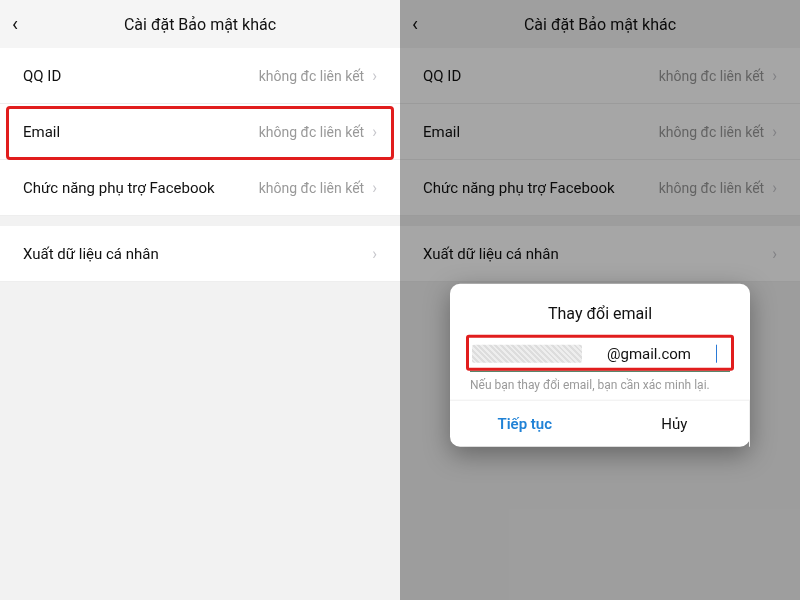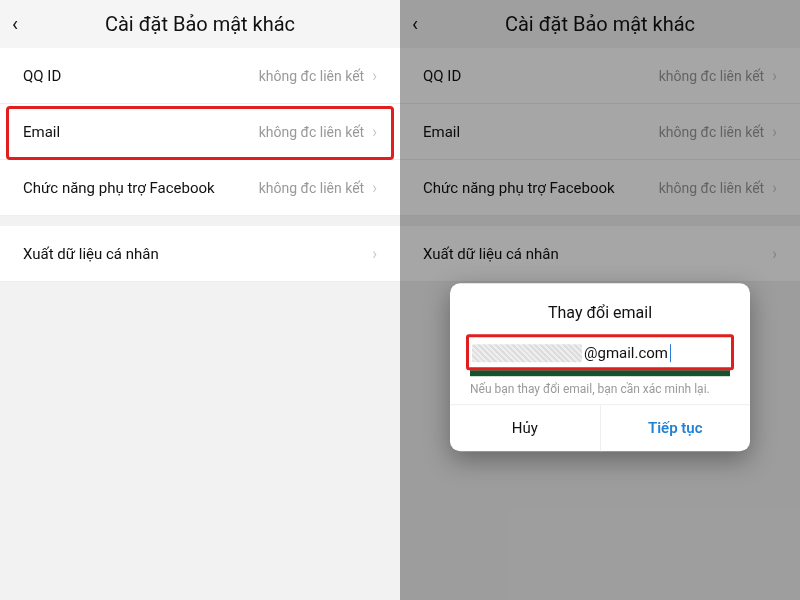--- a/index.html
+++ b/index.html
@@ -35,21 +35,21 @@
   .back {
     position: absolute;
     left: 12px;
     top: 50%;
     transform: translateY(-50%);
     font-size: 20px;
     color: #111;
     line-height: 1;
   }
   .title {
-    font-size: 20px;
+    font-size: 16px;
     color: #111;
     font-weight: 400;
   }
   .list {
     background: #fff;
   }
   .row {
     display: flex;
     align-items: center;
     min-height: 56px;
@@ -101,24 +101,25 @@
   .dialog-inner { padding: 20px 20px 8px 20px; }
   .dialog-title {
     text-align: center;
     font-size: 16px;
     color: #111;
     margin-bottom: 18px;
   }
   .email-field {
     display: flex;
     align-items: center;
-    border-bottom: 6px solid #14532d;
+    border-bottom: 1px solid #14532d;
     padding: 4px 2px 8px 2px;
     margin-bottom: 6px;
     position: relative;
+    gap: 23px;
   }
   .email-hidden {
     display: inline-block;
     width: 110px;
     height: 18px;
     background: repeating-linear-gradient(45deg, #ddd, #ddd 2px, #eee 2px, #eee 4px);
     border-radius: 2px;
     margin-right: 2px;
   }
   .email-suffix {
@@ -227,17 +228,17 @@
       <div class="dialog-title">Thay đổi email</div>
       <div class="email-field">
         <span class="email-hidden"></span>
         <span class="email-suffix">@gmail.com</span>
         <span class="caret"></span>
         <div class="hl2" style="left:-4px; top:-6px; width:268px; height:36px;"></div>
       </div>
       <div class="dialog-hint">Nếu bạn thay đổi email, bạn cần xác minh lại.</div>
     </div>
     <div class="dialog-actions">
+      <div class="dialog-btn continue" style="position:relative;">Tiếp tục</div>
       <div class="dialog-btn cancel">Hủy</div>
-      <div class="dialog-btn continue" style="position:relative;">Tiếp tục</div>
     </div>
   </div>
 </div>
 
 </body></html>

